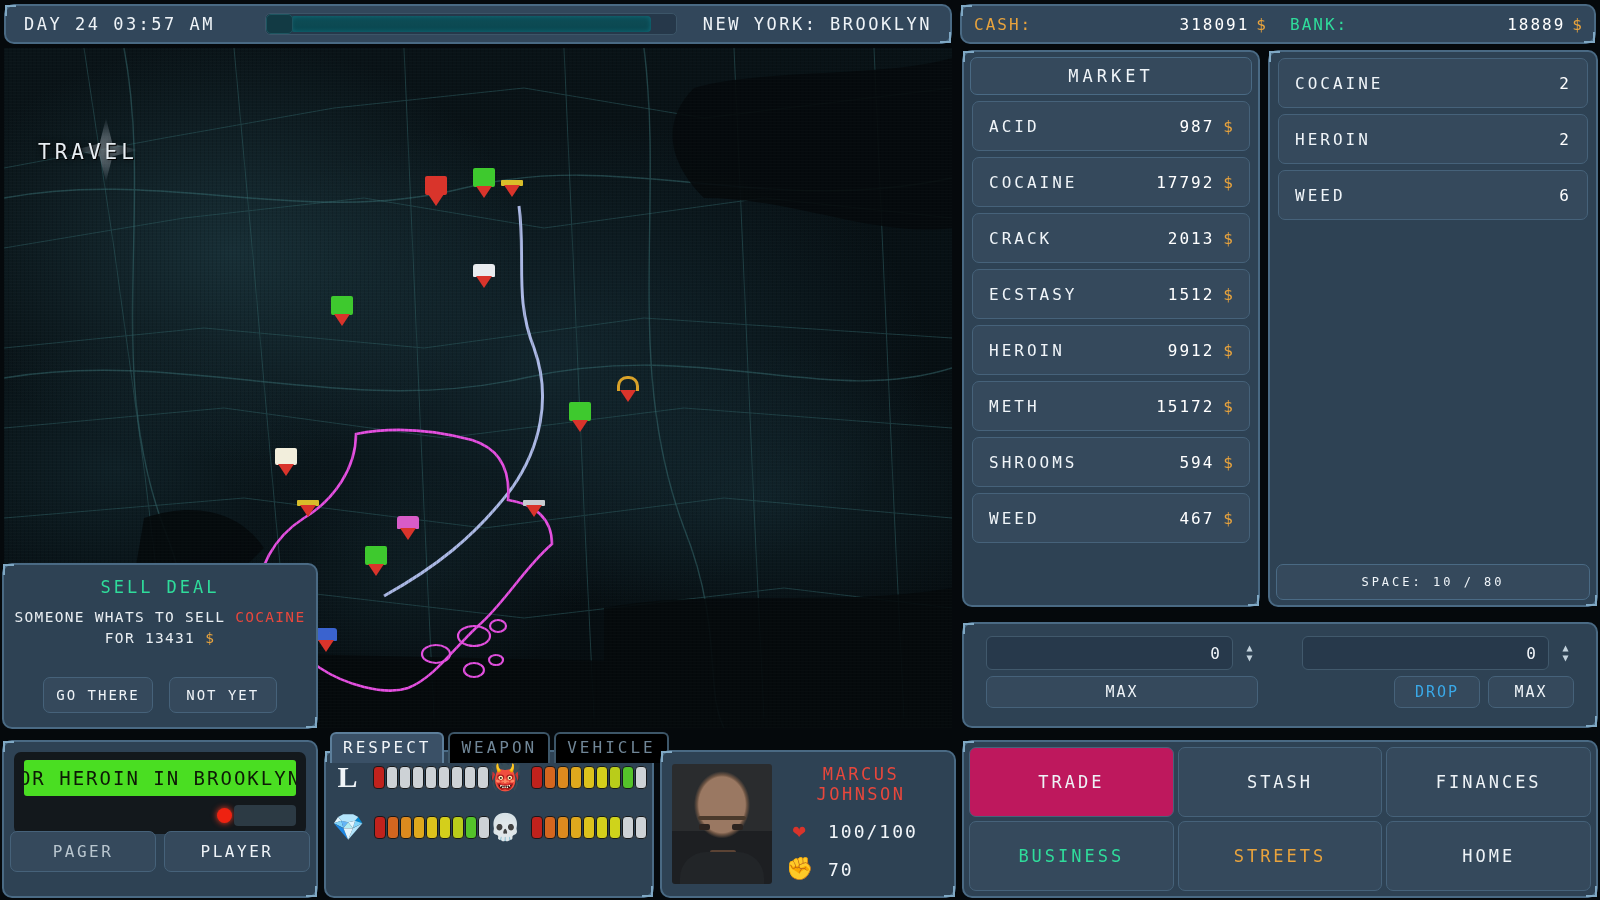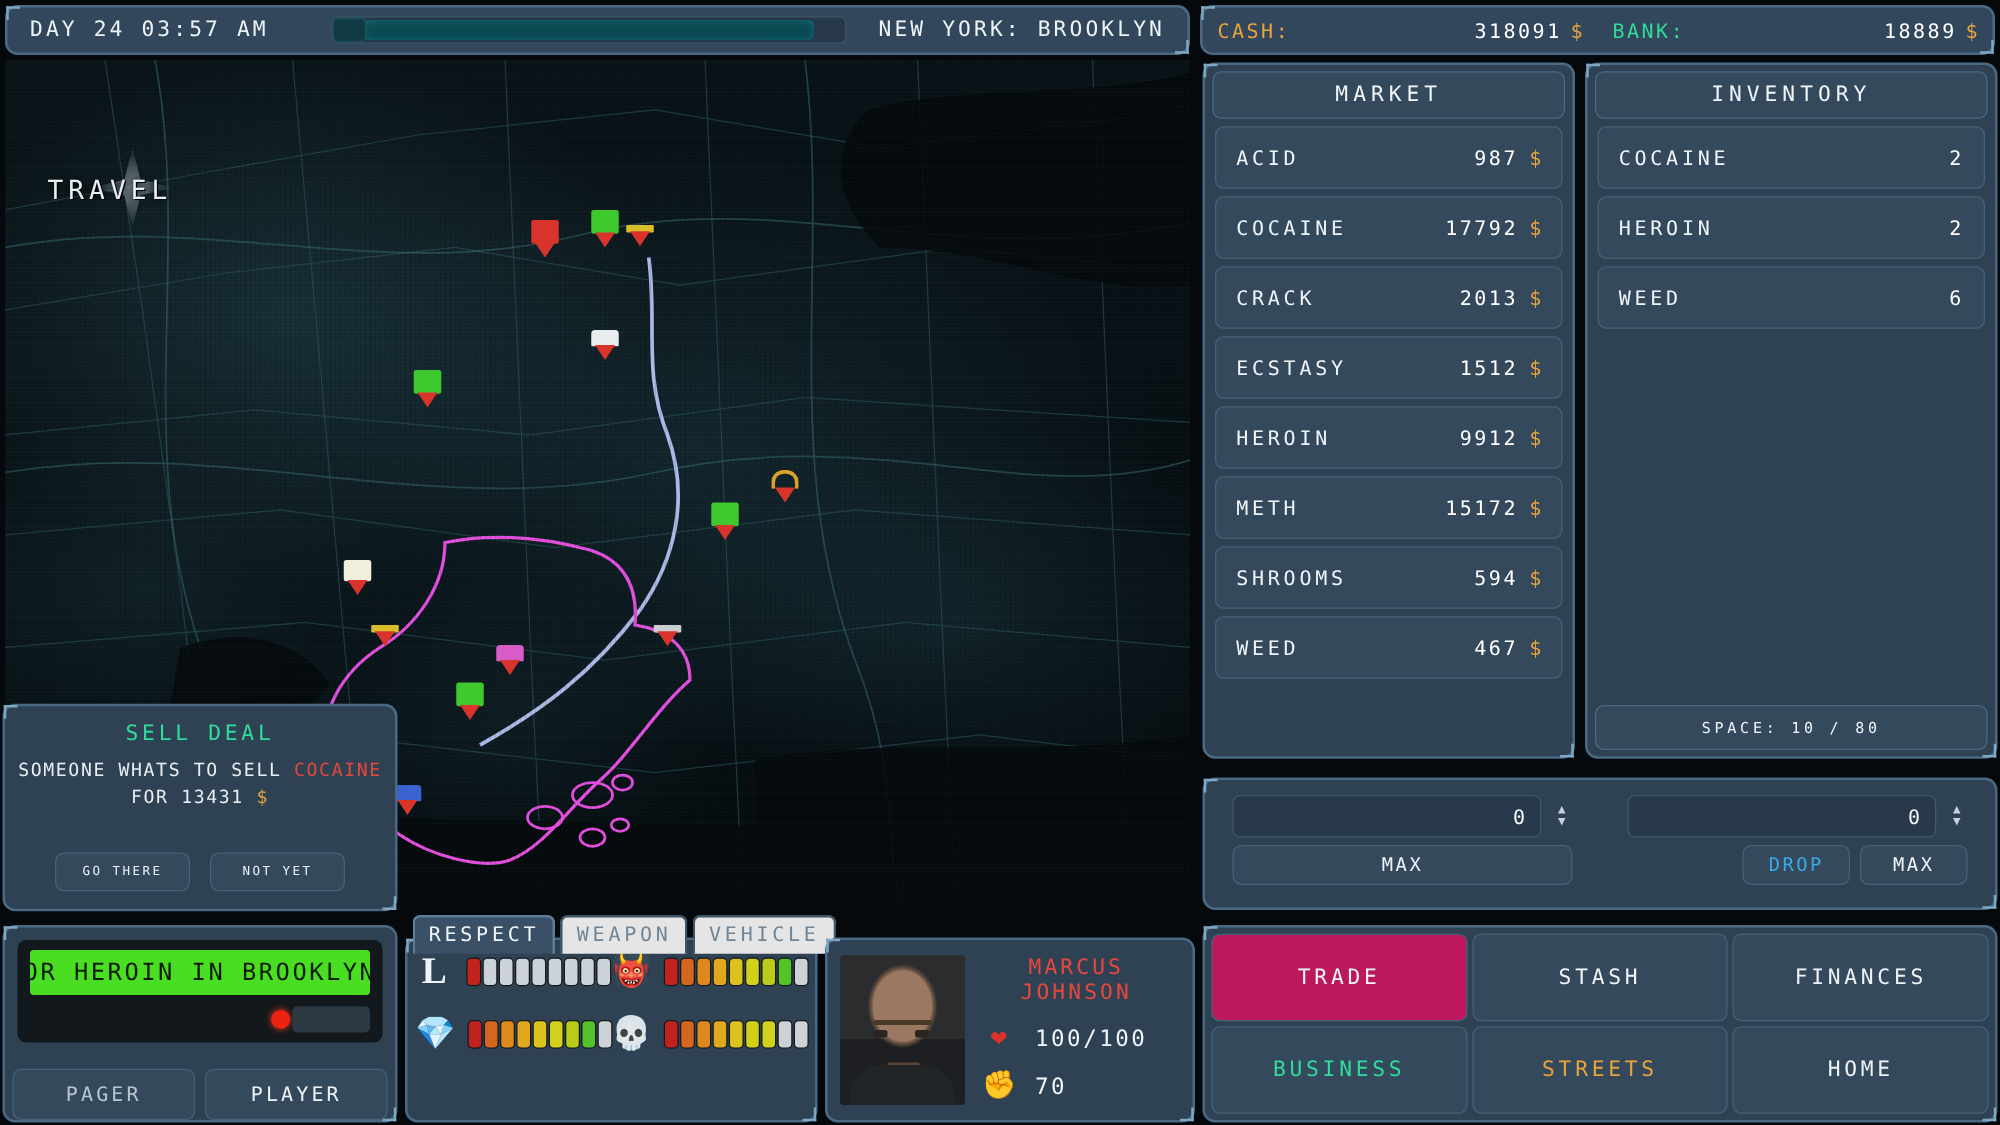--- a/index.html
+++ b/index.html
@@ -118,50 +118,50 @@
     position: absolute; left: 2px; top: 563px; width: 316px; height: 166px;
     padding: 8px 10px 0;
   }
   #deal-title { text-align: center; font-size: 17px; letter-spacing: 3px; color: #2fdc9b; margin-top: 4px; }
   #deal-body { margin-top: 10px; font-size: 14.5px; letter-spacing: 1.3px; color: #e9eef2; text-align: center; line-height: 1.45; }
   #deal-drug { color: #e8473c; }
   #deal-cur { color: #e8a33d; }
   #deal-btns { position: absolute; left: 0; right: 0; bottom: 14px; display: flex; justify-content: center; gap: 16px; }
   .deal-btn {
     min-width: 108px; padding: 9px 12px; text-align: center;
-    font-size: 10px; letter-spacing: 2px; color: #eef3f7; cursor: pointer;
+    font-size: 14px; letter-spacing: 2px; color: #eef3f7; cursor: pointer;
   }
 
   
   #pager-panel { position: absolute; left: 2px; top: 740px; width: 316px; height: 158px; }
   #pager-screen {
     position: absolute; left: 10px; top: 10px; right: 10px; height: 82px;
     background: #13181c; border-radius: 7px;
   }
   #pager-lcd {
     position: absolute; left: 10px; top: 8px; right: 10px; height: 36px;
     background: #4ade22; border-radius: 3px; overflow: hidden;
     display: flex; align-items: center; justify-content: center;
   }
   #pager-text { font-size: 19px; letter-spacing: 2px; color: #0d1a06; white-space: nowrap; }
   #pager-led { position: absolute; right: 74px; bottom: 11px; width: 15px; height: 15px; border-radius: 50%; background: #ee2211; box-shadow: 0 0 6px #ff3b22; }
   #pager-slot { position: absolute; right: 10px; bottom: 8px; width: 62px; height: 21px; background: #2c3a44; border-radius: 4px; }
-  #pager-btns { position: absolute; left: 6px; right: 6px; bottom: 0; display: flex; gap: 8px; }
+  #pager-btns { position: absolute; left: 6px; right: 6px; bottom: 24px; display: flex; gap: 8px; }
   .pager-btn { flex: 1; text-align: center; padding: 10px 0; font-size: 16px; letter-spacing: 2.5px; color: #eef3f7; cursor: pointer; }
   .pager-btn.dim { color: #b9c6cf; }
 
   
   #respect-panel { position: absolute; left: 324px; top: 750px; width: 330px; height: 148px; }
   #respect-tabs { position: absolute; left: 4px; top: -20px; display: flex; gap: 4px; }
   .rtab {
     padding: 4px 11px 6px; font-size: 16px; letter-spacing: 3px;
     border-radius: 6px 6px 0 0; cursor: pointer;
   }
   .rtab.active { background: #3a5066; border: 2px solid #5c7e9a; border-bottom: none; color: #f2f6fa; }
-  .rtab.inactive { background: #e5e5e5; border: 2px solid #3d5668; border-bottom: none; color: #708697; }
+  .rtab.inactive { background: #000000; border: 2px solid #3d5668; border-bottom: none; color: #708697; }
   .respect-row { display: flex; align-items: center; height: 50px; padding: 0 6px; }
   .respect-half { display: flex; align-items: center; width: 50%; gap: 10px; }
   .ricon { width: 34px; text-align: center; font-size: 26px; line-height: 1; }
   .segbar { display: flex; gap: 1px; }
   .seg { width: 12px; height: 23px; border-radius: 4px; border: 1px solid #15191c; }
 
   
   #char-panel { position: absolute; left: 660px; top: 750px; width: 296px; height: 148px; display: flex; }
   #char-portrait {
     width: 100px; height: 120px; margin: 12px 8px 0 10px; border-radius: 3px;
@@ -528,23 +528,20 @@
         </div>
         <div class="list-row row-tile">
           <span class="item-name">WEED</span>
           <span class="item-val">467</span>
           <span class="item-cur">$</span>
         </div>
       </div>
   </div>
 
   <div id="inv-panel" class="panel">
-    <div class="panel-head">
-      <span>INVENTORY</span>
-    </div>
     <div class="list" id="inv-list">
         <div class="list-row row-tile">
           <span class="item-name">COCAINE</span>
           <span class="item-val">2</span>
         </div>
         <div class="list-row row-tile">
           <span class="item-name">HEROIN</span>
           <span class="item-val">2</span>
         </div>
         <div class="list-row row-tile">

